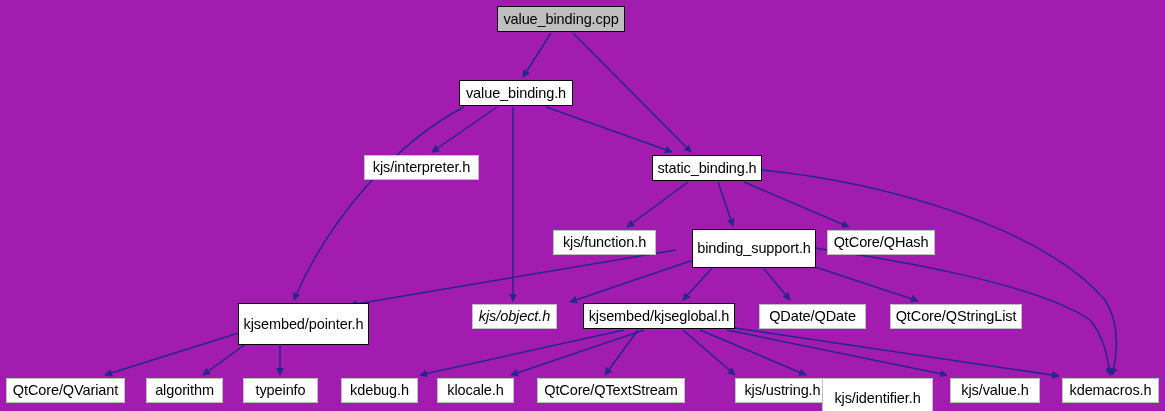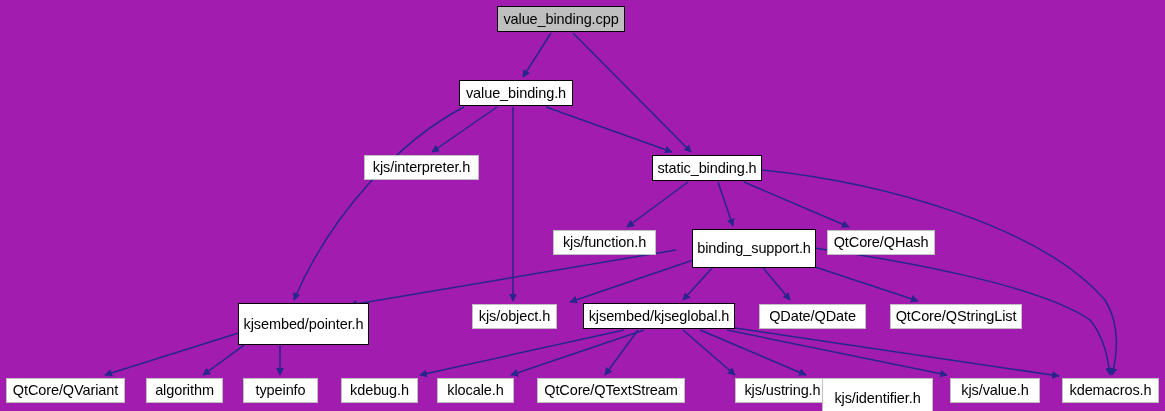--- a/index.html
+++ b/index.html
@@ -113,21 +113,21 @@
       </div>
       <div class="node main" style="left: 692px; top: 229px; width: 124px; height: 39px; align-items: center;">
         <span class="node-label">binding_support.h</span>
       </div>
       <div class="node leaf" style="left: 827px; top: 230px; width: 108px; height: 25px;">
         <span class="node-label">QtCore/QHash</span>
       </div>
       <div class="node main" style="left: 214px; top: 303px; width: 131px; height: 42px; margin-left: 24px;">
         <span class="node-label">kjsembed/pointer.h</span>
       </div>
-      <div class="node leaf" style="left: 472px; top: 304px; width: 85px; height: 25px;">
+      <div class="node leaf" style="left: 472px; top: 304px; width: 85px; height: 25px; font-style: italic;">
         <span class="node-label">kjs/object.h</span>
       </div>
       <div class="node main" style="left: 583px; top: 303px; width: 152px; height: 26px;">
         <span class="node-label">kjsembed/kjseglobal.h</span>
       </div>
       <div class="node leaf" style="left: 759px; top: 304px; width: 107px; height: 25px;">
         <span class="node-label">QDate/QDate</span>
       </div>
       <div class="node leaf" style="left: 890px; top: 304px; width: 132px; height: 25px;">
         <span class="node-label">QtCore/QStringList</span>

